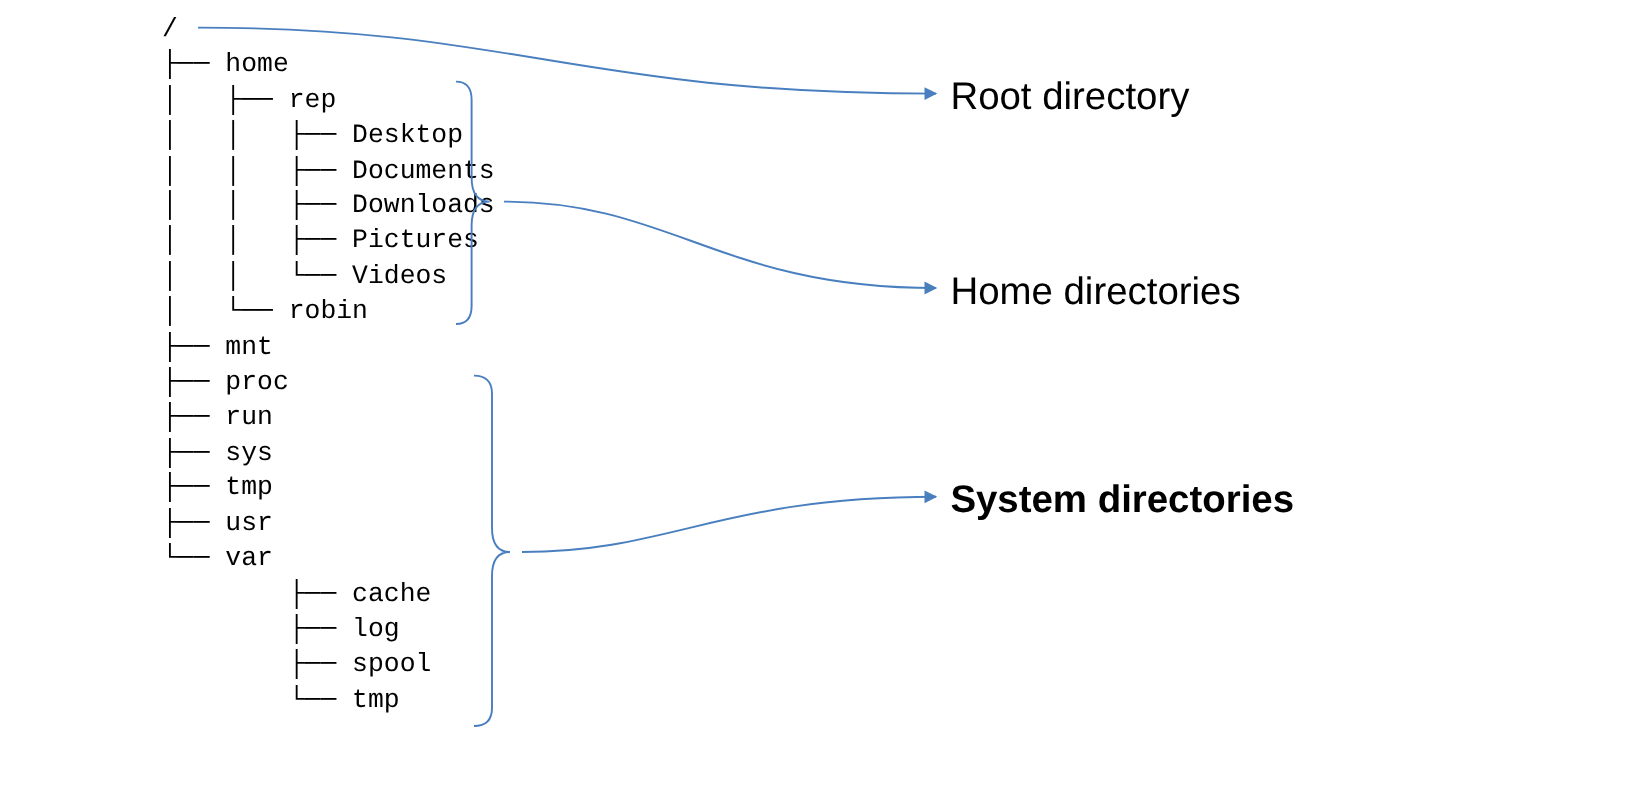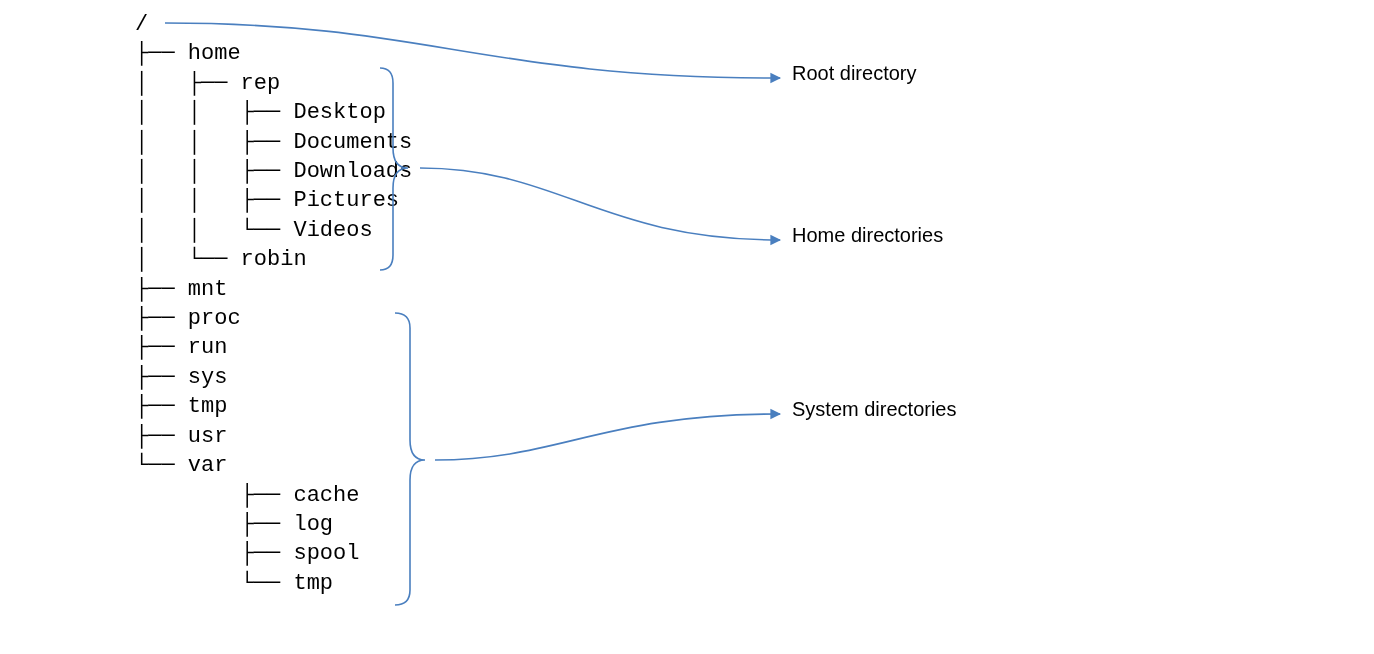--- a/index.html
+++ b/index.html
@@ -1,18 +1,18 @@
 <!DOCTYPE html>
 <html><head>
 <meta charset="utf-8">
 <style>
   html,body{margin:0;padding:0;background:#fff;}
   body{width:1374px;height:654px;position:relative;font-family:Arial,Helvetica,sans-serif;color:#000;}
   .tree{position:absolute;left:135px;top:10px;font-family:"Courier New",Courier,monospace;font-size:22px;line-height:29.4px;white-space:pre;}
-  .label{position:absolute;font-size:20px;}
+  .label{position:absolute;font-size:32px;}
   svg.overlay{position:absolute;left:0;top:0;width:1374px;height:654px;pointer-events:none;}
 </style>
 </head>
 <body>
 
 <div class="tree">/
 ├── home
 │   ├── rep
 │   │   ├── Desktop
 │   │   ├── Documents
@@ -27,21 +27,21 @@
 ├── tmp
 ├── usr
 └── var
         ├── cache
         ├── log
         ├── spool
         └── tmp</div>
 
 <div class="label" style="left:792px;top:62px;">Root directory</div>
 <div class="label" style="left:792px;top:224px;text-align:right;">Home directories</div>
-<div class="label" style="left:792px;top:398px;">System directories</div>
+<div class="label" style="left:792px;top:398px;font-weight:bold;">System directories</div>
 
 <svg class="overlay" viewBox="0 0 1374 654">
   <defs>
     <marker id="arrow" viewBox="0 0 12 12" refX="10" refY="6" markerWidth="8" markerHeight="8" orient="auto-start-reverse">
       <path d="M1 1 L11 6 L1 11 Z" fill="#4A7FBF"></path>
     </marker>
   </defs>
 
   <path d="M 165 23 C 430 23, 480 78, 780 78" stroke="#4A7FBF" stroke-width="1.6" fill="none" marker-end="url(#arrow)"></path>
 

